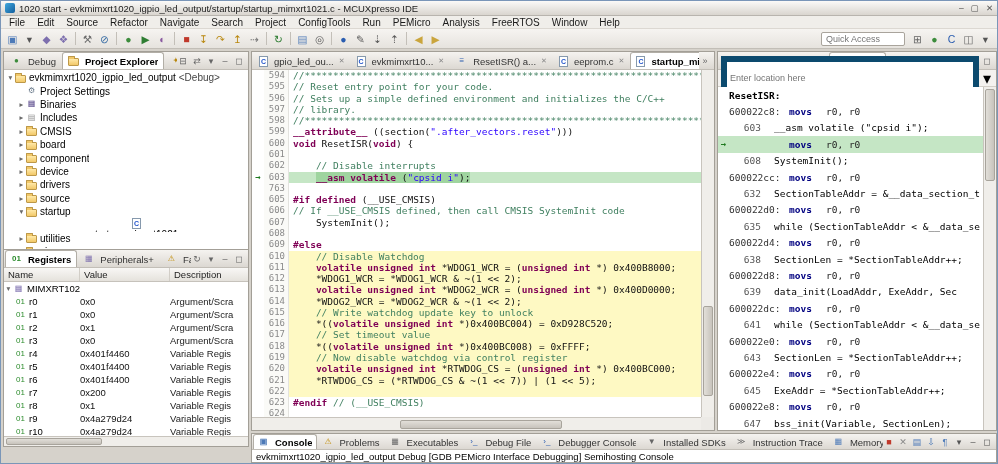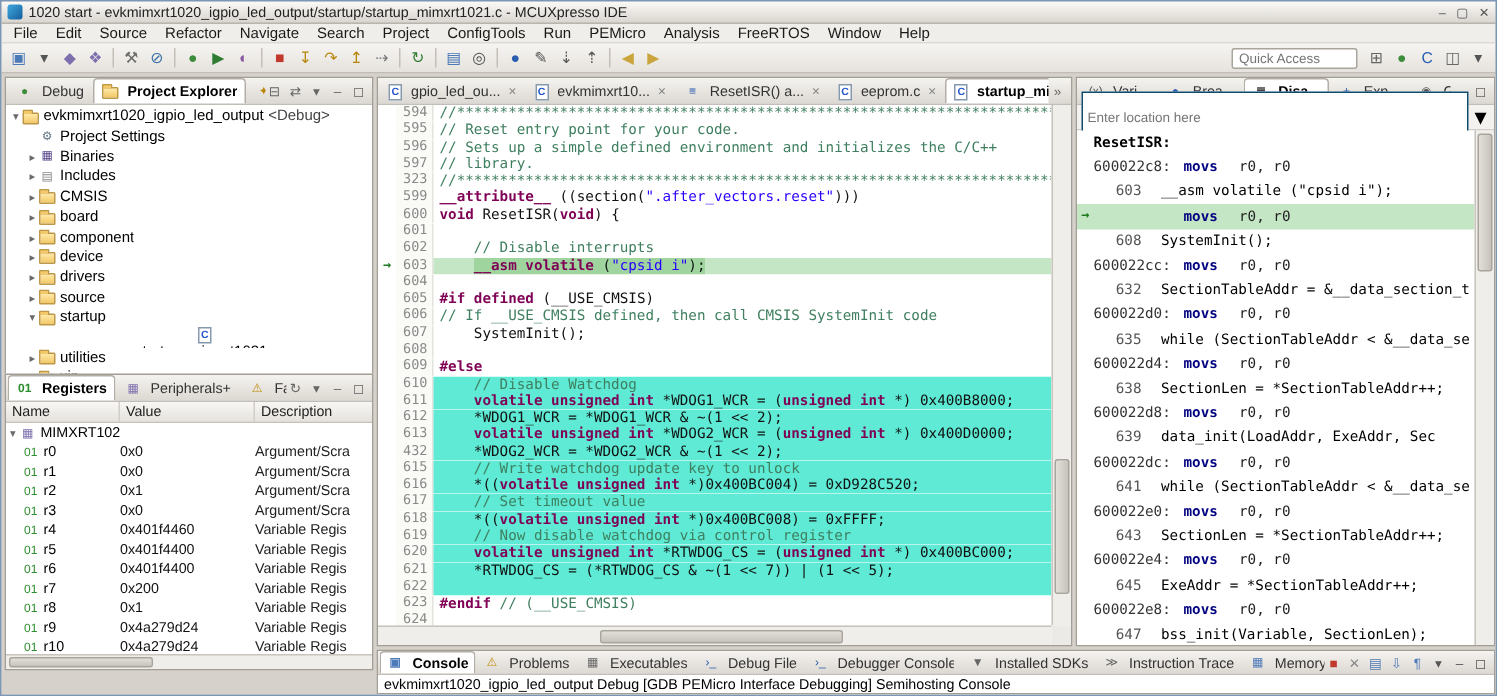--- a/index.html
+++ b/index.html
@@ -69,39 +69,39 @@
 .reg-row.group .rc-name{font-weight:normal;}
 .reg-hscroll{position:absolute;left:0;right:0;bottom:0;height:10px;background:#f0eeea;border-top:1px solid #c8c4bd;}
 .reg-hscroll .hthumb{top:1px;height:7px;}
 
 
 .ed-body{position:absolute;top:18px;left:0;right:13px;bottom:13px;overflow:hidden;background:#fff;font-family:"DejaVu Sans Mono",monospace;font-size:9.5px;}
 .cl{display:flex;height:11.29px;line-height:11.3px;white-space:pre;overflow:hidden;}
 .cl .ann{width:12px;flex:none;background:#fff;color:#1f7a1f;font-weight:bold;font-size:9px;text-align:center;line-height:11px;}
 .cl .ln{width:25px;flex:none;text-align:right;color:#8a8a8a;background:#fafaf7;border-right:1px solid #e3e3df;padding-right:3px;font-size:9px;}
 .cl .code{flex:1;padding-left:4px;overflow:hidden;}
-.cl.gray .code{background:#5eead4;}
+.cl.gray .code{background:#fef9c3;}
 .cl.cur .code{background:#c5e6c5;}
 .cl.cur .hl{background:#9fd49f;}
 .tok-c{color:#3f7f5f;}
 .tok-k{color:#7f0055;font-weight:bold;}
 .tok-s{color:#2a00ff;}
 .tok-p{color:#111;}
 
 
 .vscroll{position:absolute;top:18px;right:0;width:13px;bottom:13px;background:#f0eeea;border-left:1px solid #c8c4bd;}
 .dis-vs{top:35px;bottom:0;}
 .vthumb{position:absolute;left:1px;right:1px;background:linear-gradient(90deg,#e2dfd9,#c7c3bc);border:1px solid #a8a49c;border-radius:2px;}
 .hscroll{position:absolute;left:0;right:13px;bottom:0;height:13px;background:#f0eeea;border-top:1px solid #c8c4bd;}
 .hthumb{position:absolute;top:2px;height:9px;background:linear-gradient(#e2dfd9,#c7c3bc);border:1px solid #a8a49c;border-radius:2px;}
 .corner{position:absolute;right:0;bottom:0;width:13px;height:13px;background:#ecEae6;background:#eceae6;}
 
 
 .loc-bar{height:17px;border-bottom:1px solid #d2cec7;display:flex;align-items:center;padding:0 3px;background:#f4f2ef;gap:2px;}
-.loc-input{flex:1;height:13px;border:1px solid #0c4a6e;font-size:9px;padding:16px 3px;color:#777;background:#fff;min-width:0;}
+.loc-input{flex:1;height:13px;border:6px solid #0c4a6e;font-size:9px;padding:16px 3px;color:#777;background:#fff;min-width:0;}
 .dis-body{position:absolute;top:35px;left:0;right:13px;bottom:0;overflow:hidden;background:#fff;font-family:"DejaVu Sans Mono",monospace;font-size:9.5px;}
 .dr{display:flex;height:16.4px;align-items:center;white-space:pre;overflow:hidden;}
 .dr .dm{width:11px;flex:none;color:#1f7a1f;font-weight:bold;font-size:9px;text-align:center;}
 .dr .da{width:60px;flex:none;color:#333;overflow:hidden;}
 .dr .di{width:37px;flex:none;color:#000080;font-weight:bold;}
 .dr .do{color:#222;}
 .dr.src .dln{width:32px;flex:none;text-align:right;color:#555;margin-right:13px;}
 .dr.src .dtext{color:#000;overflow:hidden;}
 .dr.label .dlabel{font-weight:bold;color:#000;}
 .dr.cur{background:#c5e6c5;}
@@ -446,37 +446,37 @@
           </span>
         <span class="panel-btns">
           <span class="pbtn">»</span>
         </span>
       </div>
       <div class="ed-body" id="ed-body">
           <div class="cl"><span class="ann"></span><span class="ln">594</span><span class="code"><span class="tok-c">//*****************************************************************************</span></span></div>
           <div class="cl"><span class="ann"></span><span class="ln">595</span><span class="code"><span class="tok-c">// Reset entry point for your code.</span></span></div>
           <div class="cl"><span class="ann"></span><span class="ln">596</span><span class="code"><span class="tok-c">// Sets up a simple defined environment and initializes the C/C++</span></span></div>
           <div class="cl"><span class="ann"></span><span class="ln">597</span><span class="code"><span class="tok-c">// library.</span></span></div>
-          <div class="cl"><span class="ann"></span><span class="ln">323</span><span class="code"><span class="tok-c">//*****************************************************************************</span></span></div>
+          <div class="cl"><span class="ann"></span><span class="ln">598</span><span class="code"><span class="tok-c">//*****************************************************************************</span></span></div>
           <div class="cl"><span class="ann"></span><span class="ln">599</span><span class="code"><span class="tok-k">__attribute__</span><span class="tok-p"> ((section(</span><span class="tok-s">".after_vectors.reset"</span><span class="tok-p">)))</span></span></div>
           <div class="cl"><span class="ann"></span><span class="ln">600</span><span class="code"><span class="tok-k">void</span><span class="tok-p"> ResetISR(</span><span class="tok-k">void</span><span class="tok-p">) {</span></span></div>
           <div class="cl"><span class="ann"></span><span class="ln">601</span><span class="code"></span></div>
           <div class="cl"><span class="ann"></span><span class="ln">602</span><span class="code"><span class="tok-p">    </span><span class="tok-c">// Disable interrupts</span></span></div>
           <div class="cl cur"><span class="ann">→</span><span class="ln">603</span><span class="code"><span class="tok-p">    </span><span class="hl"><span class="tok-k">__asm volatile</span><span class="tok-p"> (</span><span class="tok-s">"cpsid i"</span><span class="tok-p">);</span></span></span></div>
-          <div class="cl"><span class="ann"></span><span class="ln">604</span><span class="code"></span></div>
+          <div class="cl"><span class="ann"></span><span class="ln">763</span><span class="code"></span></div>
           <div class="cl"><span class="ann"></span><span class="ln">605</span><span class="code"><span class="tok-k">#if</span><span class="tok-p"> </span><span class="tok-k">defined</span><span class="tok-p"> (__USE_CMSIS)</span></span></div>
           <div class="cl"><span class="ann"></span><span class="ln">606</span><span class="code"><span class="tok-c">// If __USE_CMSIS defined, then call CMSIS SystemInit code</span></span></div>
           <div class="cl"><span class="ann"></span><span class="ln">607</span><span class="code"><span class="tok-p">    SystemInit();</span></span></div>
           <div class="cl"><span class="ann"></span><span class="ln">608</span><span class="code"></span></div>
           <div class="cl"><span class="ann"></span><span class="ln">609</span><span class="code"><span class="tok-k">#else</span></span></div>
           <div class="cl gray"><span class="ann"></span><span class="ln">610</span><span class="code"><span class="tok-p">    </span><span class="tok-c">// Disable Watchdog</span></span></div>
           <div class="cl gray"><span class="ann"></span><span class="ln">611</span><span class="code"><span class="tok-p">    </span><span class="tok-k">volatile unsigned int</span><span class="tok-p"> *WDOG1_WCR = (</span><span class="tok-k">unsigned int</span><span class="tok-p"> *) 0x400B8000;</span></span></div>
           <div class="cl gray"><span class="ann"></span><span class="ln">612</span><span class="code"><span class="tok-p">    *WDOG1_WCR = *WDOG1_WCR &amp; ~(1 &lt;&lt; 2);</span></span></div>
           <div class="cl gray"><span class="ann"></span><span class="ln">613</span><span class="code"><span class="tok-p">    </span><span class="tok-k">volatile unsigned int</span><span class="tok-p"> *WDOG2_WCR = (</span><span class="tok-k">unsigned int</span><span class="tok-p"> *) 0x400D0000;</span></span></div>
-          <div class="cl gray"><span class="ann"></span><span class="ln">432</span><span class="code"><span class="tok-p">    *WDOG2_WCR = *WDOG2_WCR &amp; ~(1 &lt;&lt; 2);</span></span></div>
+          <div class="cl gray"><span class="ann"></span><span class="ln">614</span><span class="code"><span class="tok-p">    *WDOG2_WCR = *WDOG2_WCR &amp; ~(1 &lt;&lt; 2);</span></span></div>
           <div class="cl gray"><span class="ann"></span><span class="ln">615</span><span class="code"><span class="tok-p">    </span><span class="tok-c">// Write watchdog update key to unlock</span></span></div>
           <div class="cl gray"><span class="ann"></span><span class="ln">616</span><span class="code"><span class="tok-p">    *((</span><span class="tok-k">volatile unsigned int</span><span class="tok-p"> *)0x400BC004) = 0xD928C520;</span></span></div>
           <div class="cl gray"><span class="ann"></span><span class="ln">617</span><span class="code"><span class="tok-p">    </span><span class="tok-c">// Set timeout value</span></span></div>
           <div class="cl gray"><span class="ann"></span><span class="ln">618</span><span class="code"><span class="tok-p">    *((</span><span class="tok-k">volatile unsigned int</span><span class="tok-p"> *)0x400BC008) = 0xFFFF;</span></span></div>
           <div class="cl gray"><span class="ann"></span><span class="ln">619</span><span class="code"><span class="tok-p">    </span><span class="tok-c">// Now disable watchdog via control register</span></span></div>
           <div class="cl gray"><span class="ann"></span><span class="ln">620</span><span class="code"><span class="tok-p">    </span><span class="tok-k">volatile unsigned int</span><span class="tok-p"> *RTWDOG_CS = (</span><span class="tok-k">unsigned int</span><span class="tok-p"> *) 0x400BC000;</span></span></div>
           <div class="cl gray"><span class="ann"></span><span class="ln">621</span><span class="code"><span class="tok-p">    *RTWDOG_CS = (*RTWDOG_CS &amp; ~(1 &lt;&lt; 7)) | (1 &lt;&lt; 5);</span></span></div>
           <div class="cl gray"><span class="ann"></span><span class="ln">622</span><span class="code"></span></div>
           <div class="cl"><span class="ann"></span><span class="ln">623</span><span class="code"><span class="tok-k">#endif</span><span class="tok-p"> </span><span class="tok-c">// (__USE_CMSIS)</span></span></div>
           <div class="cl"><span class="ann"></span><span class="ln">624</span><span class="code"></span></div>

